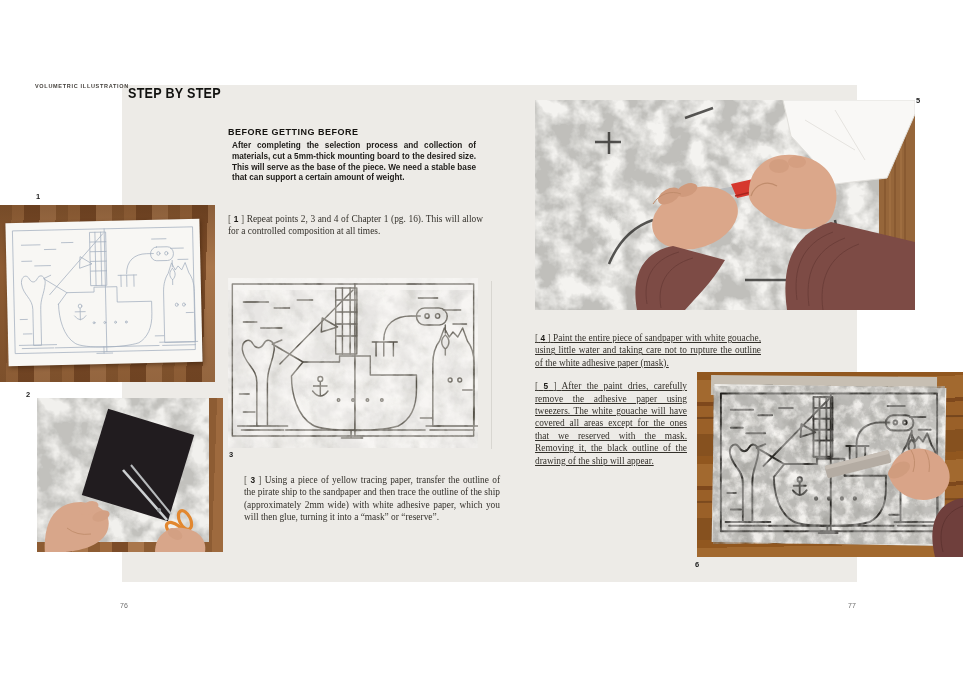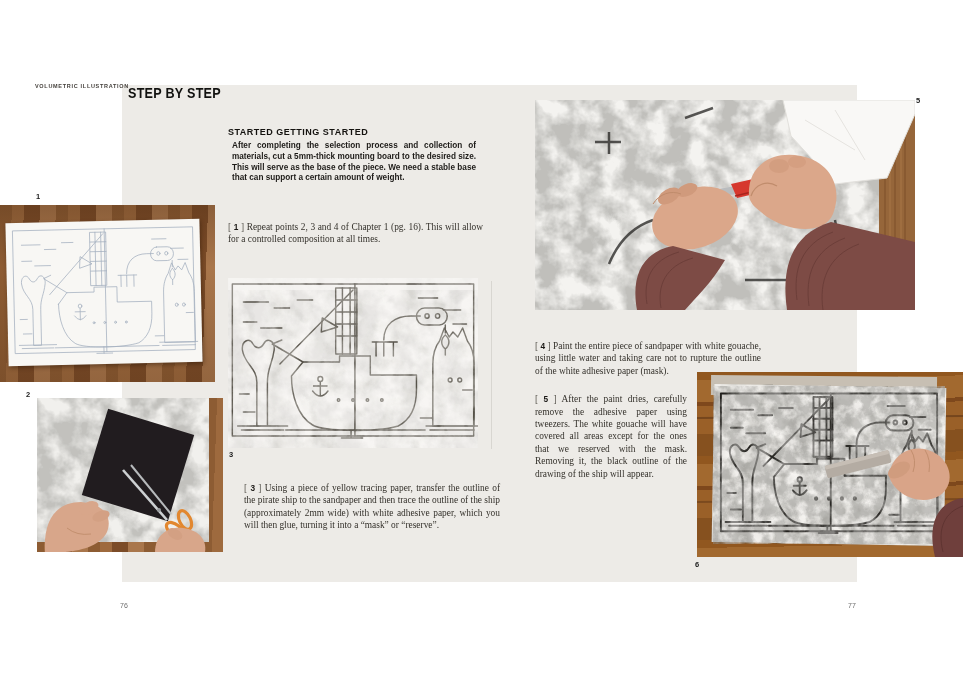--- a/index.html
+++ b/index.html
@@ -15,26 +15,26 @@
                 color:#45413c;font-weight:bold;}
   .title{position:absolute;left:128px;top:84px;margin:0;font-size:15px;font-weight:800;
          letter-spacing:.3px;color:#121210;white-space:nowrap;
          transform:scaleX(.84);transform-origin:left top;}
   .intro{position:absolute;left:228px;top:127px;width:252px;}
   .intro-head{font-weight:bold;font-size:9px;letter-spacing:.5px;color:#14120f;margin:0 0 3px 0;}
   .intro-body{font-weight:bold;font-size:8.2px;line-height:1.32;text-align:justify;
               color:#1d1b18;margin:4px;}
   .serifcol{font-family:"Liberation Serif",serif;font-size:9.4px;line-height:1.32;
             color:#34312b;text-align:justify;}
-  .step{margin:16px 0 11px 0;}
+  .step{margin:8px 0 11px 0;}
   .stepnum{font-family:"Liberation Sans",sans-serif;font-weight:bold;font-size:8.3px;color:#1a1815;}
   .stepbr{color:#55524b;}
   .steps12{position:absolute;left:228px;top:205px;width:255px;}
   .step3col{position:absolute;left:244px;top:466px;width:256px;}
-  .steps456{position:absolute;left:535px;top:324px;width:226px;}
+  .steps456{position:absolute;left:535px;top:324px;width:226px;text-decoration:underline;}
   .w-narrow{width:152px;}
   .figlabel{position:absolute;font-weight:bold;font-size:7.5px;color:#1b1b1b;}
   .pagenum{position:absolute;font-size:7px;color:#6e6e6e;}
 
   
   .photo{position:absolute;overflow:hidden;}
   .fill{position:absolute;left:0;top:0;width:100%;height:100%;display:block;}
   .wood1{background:repeating-linear-gradient(92deg,#8d5c33 0 12px,#9e6a3e 12px 24px,
          #7c4c28 24px 40px,#a9764b 40px 56px);}
   .wood6{background:repeating-linear-gradient(179deg,#91571f 0 8px,#a2692f 8px 30px,
@@ -110,21 +110,21 @@
 
 <div>
 
   <div class="panel"></div>
   <div class="gutter"></div>
 
   <div class="running-head">VOLUMETRIC ILLUSTRATION</div>
   <h1 class="title">STEP BY STEP</h1>
 
   <div class="intro">
-    <div class="intro-head">STARTED GETTING STARTED</div>
+    <div class="intro-head">BEFORE GETTING BEFORE</div>
     <p class="intro-body">After completing the selection process and collection of materials, cut a 5mm-thick mounting board to the desired size. This will serve as the base of the piece. We need a stable base that can support a certain amount of weight.</p>
   </div>
 
   <div class="photo wood1" id="p1">
     <div class="shade"></div>
     <div class="paper1">
       <svg viewBox="0 0 260 170" preserveAspectRatio="none">
         <use href="#shipg" class="ship-blue"></use>
       </svg>
     </div>

